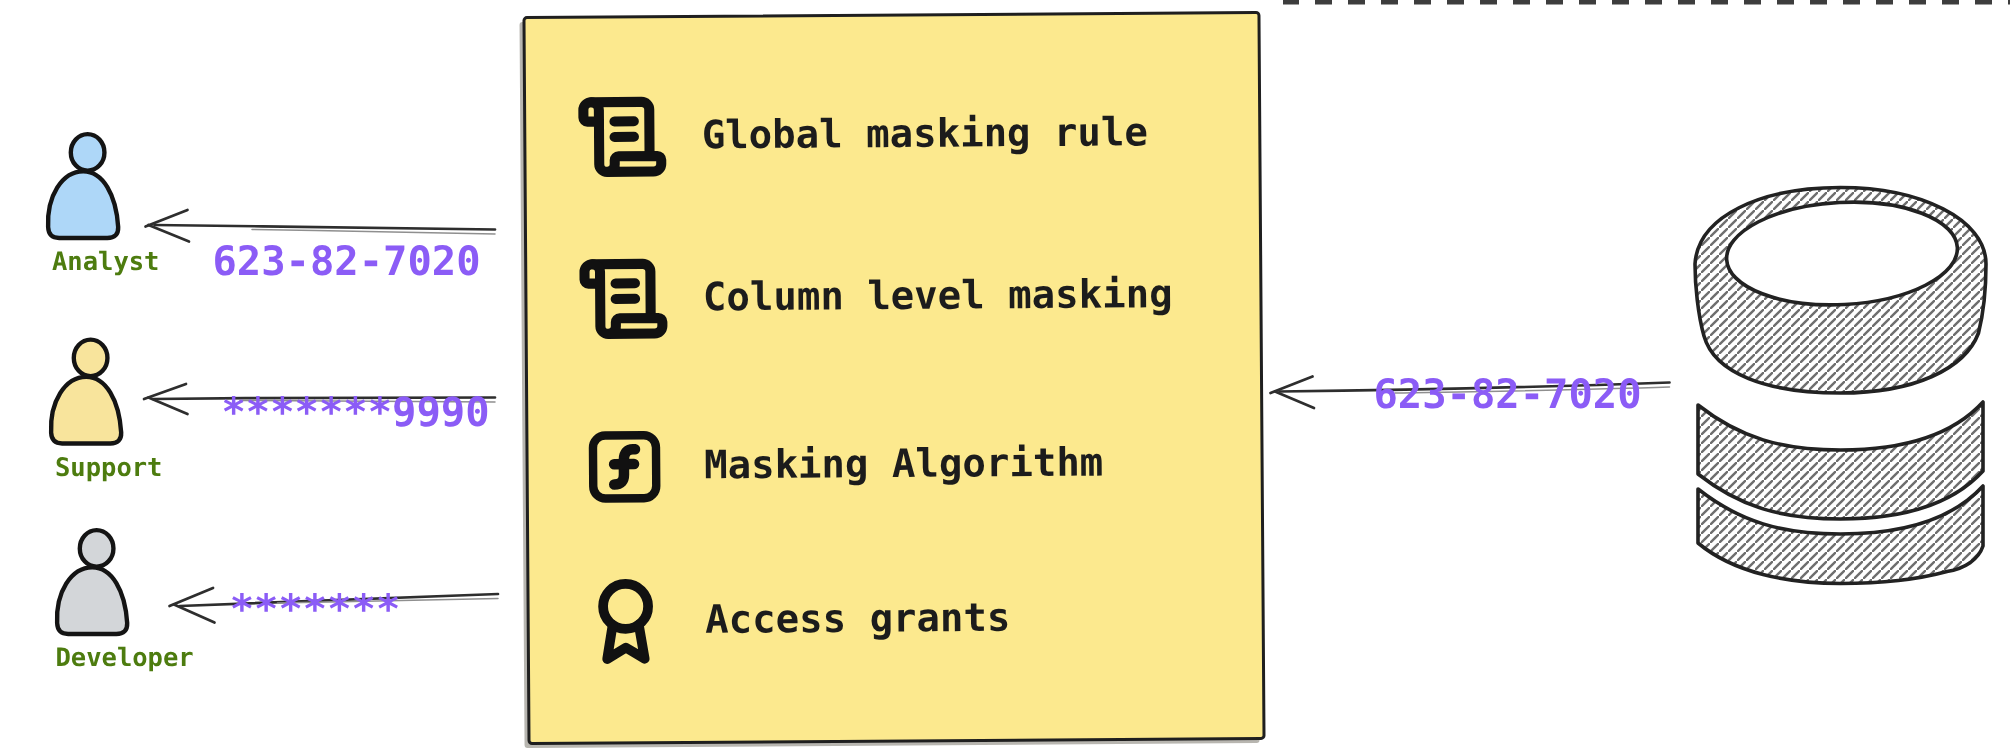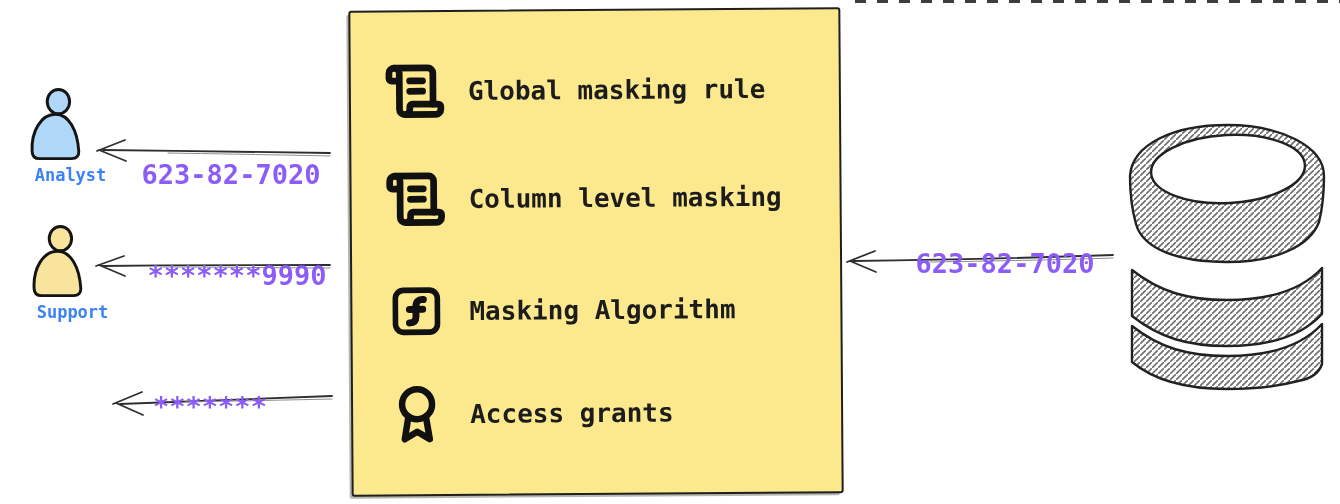--- a/index.html
+++ b/index.html
@@ -7,21 +7,21 @@
     position:relative;width:1340px;height:504px;background:#ffffff;overflow:hidden;
     font-family:"DejaVu Sans Mono","Liberation Mono",monospace;color:#1c1c1c;
   }
   .top-dashed-line{
     position:absolute;top:0;left:855px;width:485px;height:3px;
     background:repeating-linear-gradient(90deg,#3d3d3d 0 11px,transparent 11px 22px);
   }
   .arrows{position:absolute;left:0;top:0;width:1340px;height:504px;pointer-events:none;}
   .persona{position:absolute;width:110px;text-align:center;}
   .persona svg{display:block;margin:0 auto;}
-  .persona-label{font-size:17px;font-weight:bold;margin-top:1px;letter-spacing:0px;color:#3b82f6;padding-left:31px;}
+  .persona-label{font-size:17px;font-weight:bold;margin-top:1px;letter-spacing:0px;color:#4d7c0f;padding-left:31px;}
   .value{
     position:absolute;font-size:27px;font-weight:bold;text-align:center;color:#8b5cf6;
     white-space:nowrap;
     margin-top:47px;
   }
   .masking-box{
     position:absolute;left:350px;top:9px;width:488px;height:482px;
     border:2.5px solid #1f1f1f;border-radius:3px;transform:rotate(-0.4deg);
     box-shadow:-3px 3px 0 -1px rgba(125,122,112,0.55);
   }
@@ -83,20 +83,29 @@
   <div class="persona" style="left:2px;top:223px;">
     <svg width="66" height="78" viewBox="0 0 66 80">
       <g stroke="#141414" stroke-width="3" stroke-linejoin="round" fill="#f8e49c">
         <path d="M 33.5 29 C 19 29 8.5 46 9.5 67 C 9.7 72 12.3 74.5 17 74.5 L 50 74.5 C 55 74.5 57.6 72 57.4 67 C 56 45 47 29 33.5 29 Z"></path>
         <ellipse cx="36.5" cy="16" rx="11.5" ry="12.5"></ellipse>
       </g>
     </svg>
     <div class="persona-label">Support</div>
   </div>
 
+  <div class="persona" style="left:6px;top:350px;">
+    <svg width="66" height="78" viewBox="0 0 66 80">
+      <g stroke="#141414" stroke-width="3" stroke-linejoin="round" fill="#d3d6d9">
+        <path d="M 33.5 29 C 19 29 8.5 46 9.5 67 C 9.7 72 12.3 74.5 17 74.5 L 50 74.5 C 55 74.5 57.6 72 57.4 67 C 56 45 47 29 33.5 29 Z"></path>
+        <ellipse cx="36.5" cy="16" rx="11.5" ry="12.5"></ellipse>
+      </g>
+    </svg>
+    <div class="persona-label">Developer</div>
+  </div>
 
   <div class="value" style="left:120px;top:112px;width:222px;">623-82-7020</div>
   <div class="value" style="left:126px;top:213px;width:222px;">*******9990</div>
   <div class="value" style="left:120px;top:344px;width:180px;">*******</div>
   <div class="value" style="left:896px;top:201px;width:218px;">623-82-7020</div>
 
   <div class="masking-box" style="background: rgb(252, 233, 142); border-color: rgb(31, 31, 31);">
 
     <div class="mask-row" style="top:47px;">
       <span class="icon-slot">

